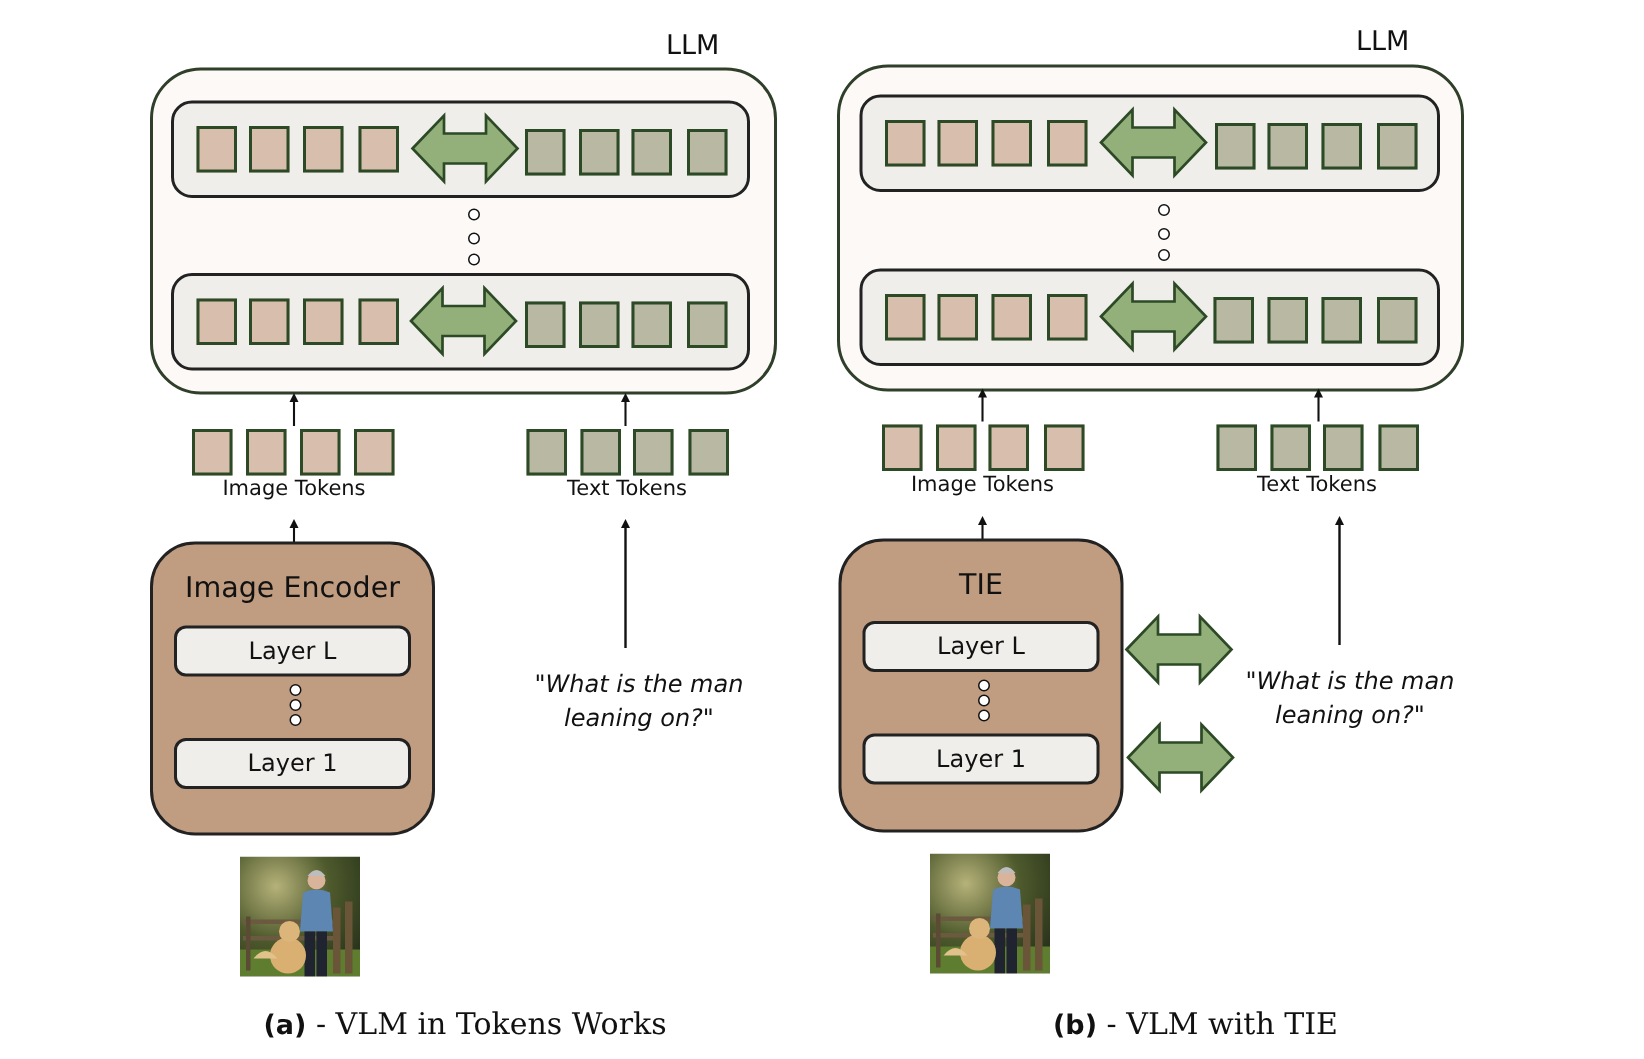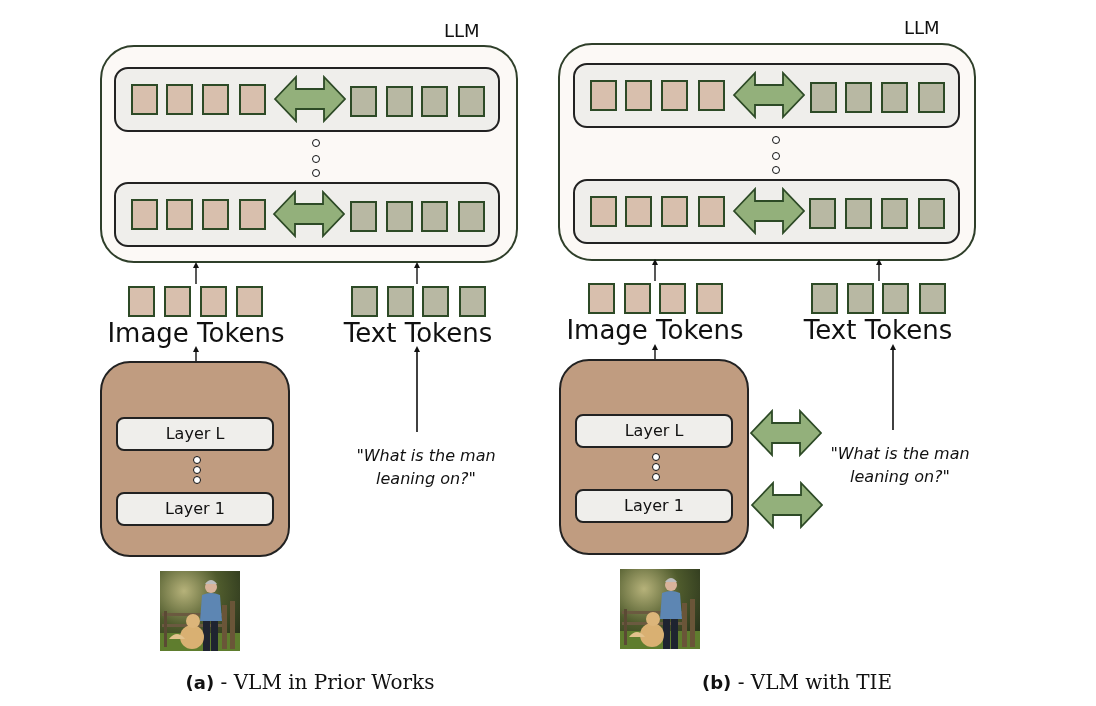--- a/index.html
+++ b/index.html
@@ -3,21 +3,21 @@
 <meta charset="utf-8">
 <style>
   html,body{margin:0;padding:0;background:#ffffff;}
   body{width:1096px;height:706px;position:relative;overflow:hidden;font-family:"DejaVu Sans",sans-serif;}
   .llm-box{position:absolute;border:2px solid #2f3f2a;border-radius:34px;background:#fcf9f6;box-sizing:border-box;}
   .layer-row{position:absolute;border:2px solid #222;border-radius:14px;background:#efeeeb;box-sizing:border-box;}
   .tok{position:absolute;width:27px;height:31px;border:2px solid #2d4a26;box-sizing:border-box;}
   .tok.img{background:#d8bfad;}
   .tok.txt{background:#b8b8a3;}
   .dot{position:absolute;width:8px;height:8px;border:1.6px solid #111;border-radius:50%;background:#fff;box-sizing:border-box;}
-  .label{position:absolute;font-size:26px;color:#111;white-space:nowrap;transform:translateX(-50%);}
+  .label{position:absolute;font-size:14px;color:#111;white-space:nowrap;transform:translateX(-50%);}
   .llm-label{position:absolute;font-size:18px;color:#111;}
   .encoder{position:absolute;border:2px solid #222;border-radius:30px;background:#c09c80;box-sizing:border-box;}
   .enc-title{position:absolute;left:0;right:0;text-align:center;font-size:19px;color:#111;}
   .enc-layer{position:absolute;left:14px;right:14px;height:34px;border:2px solid #222;border-radius:8px;background:#efeeeb;box-sizing:border-box;text-align:center;font-size:16px;line-height:30px;color:#111;}
   .question{position:absolute;font-style:italic;font-size:16px;color:#111;text-align:center;line-height:23px;transform:translateX(-50%);white-space:nowrap;}
   .caption{position:absolute;font-family:"DejaVu Serif",serif;font-size:20px;color:#111;white-space:nowrap;transform:translateX(-50%);}
   .caption b{font-family:"DejaVu Sans",sans-serif;font-weight:bold;font-size:18px;}
   .photo{position:absolute;width:80px;height:80px;overflow:hidden;}
   svg{position:absolute;overflow:visible;}
 </style>
@@ -82,20 +82,21 @@
   <svg style="left:190px;top:346px" width="12" height="16">
       <line x1="6" y1="16" x2="6" y2="4" stroke="#111" stroke-width="1.4"></line>
       <polygon points="3,6 6,0 9,6" fill="#111"></polygon>
     </svg>
   <svg style="left:411px;top:346px" width="12" height="88">
       <line x1="6" y1="86" x2="6" y2="4" stroke="#111" stroke-width="1.6"></line>
       <polygon points="3,6 6,0 9,6" fill="#111"></polygon>
     </svg>
 
   <div class="encoder" style="left: 100px; top: 361px; width: 190px; height: 196px; background: rgb(192, 156, 128);">
+    <div class="enc-title" style="top:18px">Image Encoder</div>
     <div class="enc-layer" style="top: 54px; background: rgb(239, 238, 235);">Layer L</div>
     <div class="dot" style="left:91px;top:93px"></div>
     <div class="dot" style="left:91px;top:103px"></div>
     <div class="dot" style="left:91px;top:113px"></div>
     <div class="enc-layer" style="top: 129px; background: rgb(239, 238, 235);">Layer 1</div>
   </div>
 
   <div class="question" style="left:426px;top:444px">
     <div>"What is the man</div>
     <div>leaning on?"</div>
@@ -121,21 +122,21 @@
         <path d="M45,13 q6,-8 12,0" fill="#bdbdbd"></path>
       <path d="M42,24 q9,-4 18,0 l2,26 h-22z" fill="#5d86b3"></path>
       <rect x="43" y="50" width="7" height="30" fill="#1f2430"></rect>
         <rect x="51" y="50" width="7" height="30" fill="#1f2430"></rect>
       <ellipse cx="32" cy="66" rx="12" ry="12" fill="#d9b072"></ellipse>
         <circle cx="33" cy="50" r="7" fill="#dcb57a"></circle>
       <path d="M9,68 q8,-10 16,0" fill="#e2c28c"></path>
     </svg>
   </div>
 
-  <div class="caption" style="left:310px;top:670px"><b>(a)</b><span> - VLM in Prior Works</span></div>
+  <div class="caption" style="left:310px;top:670px"><b>(a)</b><span> - VLM in Tokens Works</span></div>
 </div>
 
 <div>
   <span class="llm-label" style="left:904px;top:17px;">LLM</span>
   <div class="llm-box" style="left: 558px; top: 43px; width: 418px; height: 218px; background: rgb(252, 249, 246);"></div>
 
   <div class="layer-row" style="left: 573px; top: 63px; width: 387px; height: 65px; background: rgb(239, 238, 235);"></div>
   <div class="tok img" style="left: 590px; top: 80px; background: rgb(216, 191, 173);"></div>
   <div class="tok img" style="left: 625px; top: 80px; background: rgb(216, 191, 173);"></div>
   <div class="tok img" style="left: 661px; top: 80px; background: rgb(216, 191, 173);"></div>
@@ -189,20 +190,21 @@
   <svg style="left:649px;top:344px" width="12" height="16">
       <line x1="6" y1="16" x2="6" y2="4" stroke="#111" stroke-width="1.4"></line>
       <polygon points="3,6 6,0 9,6" fill="#111"></polygon>
     </svg>
   <svg style="left:887px;top:344px" width="12" height="88">
       <line x1="6" y1="86" x2="6" y2="4" stroke="#111" stroke-width="1.6"></line>
       <polygon points="3,6 6,0 9,6" fill="#111"></polygon>
     </svg>
 
   <div class="encoder" style="left: 559px; top: 359px; width: 190px; height: 196px; background: rgb(192, 156, 128);">
+    <div class="enc-title" style="top:18px">TIE</div>
     <div class="enc-layer" style="top: 53px; background: rgb(239, 238, 235);">Layer L</div>
     <div class="dot" style="left:91px;top:92px"></div>
     <div class="dot" style="left:91px;top:102px"></div>
     <div class="dot" style="left:91px;top:112px"></div>
     <div class="enc-layer" style="top: 128px; background: rgb(239, 238, 235);">Layer 1</div>
   </div>
 
   <svg style="left:750px;top:410px" width="72" height="46">
       <polygon class="arr" points="1,23 22,1 22,13 50,13 50,1 71,23 50,45 50,33 22,33 22,45" fill="#93b07b" stroke="#2d4a26" stroke-width="1.8" stroke-linejoin="miter"></polygon>
     </svg>

